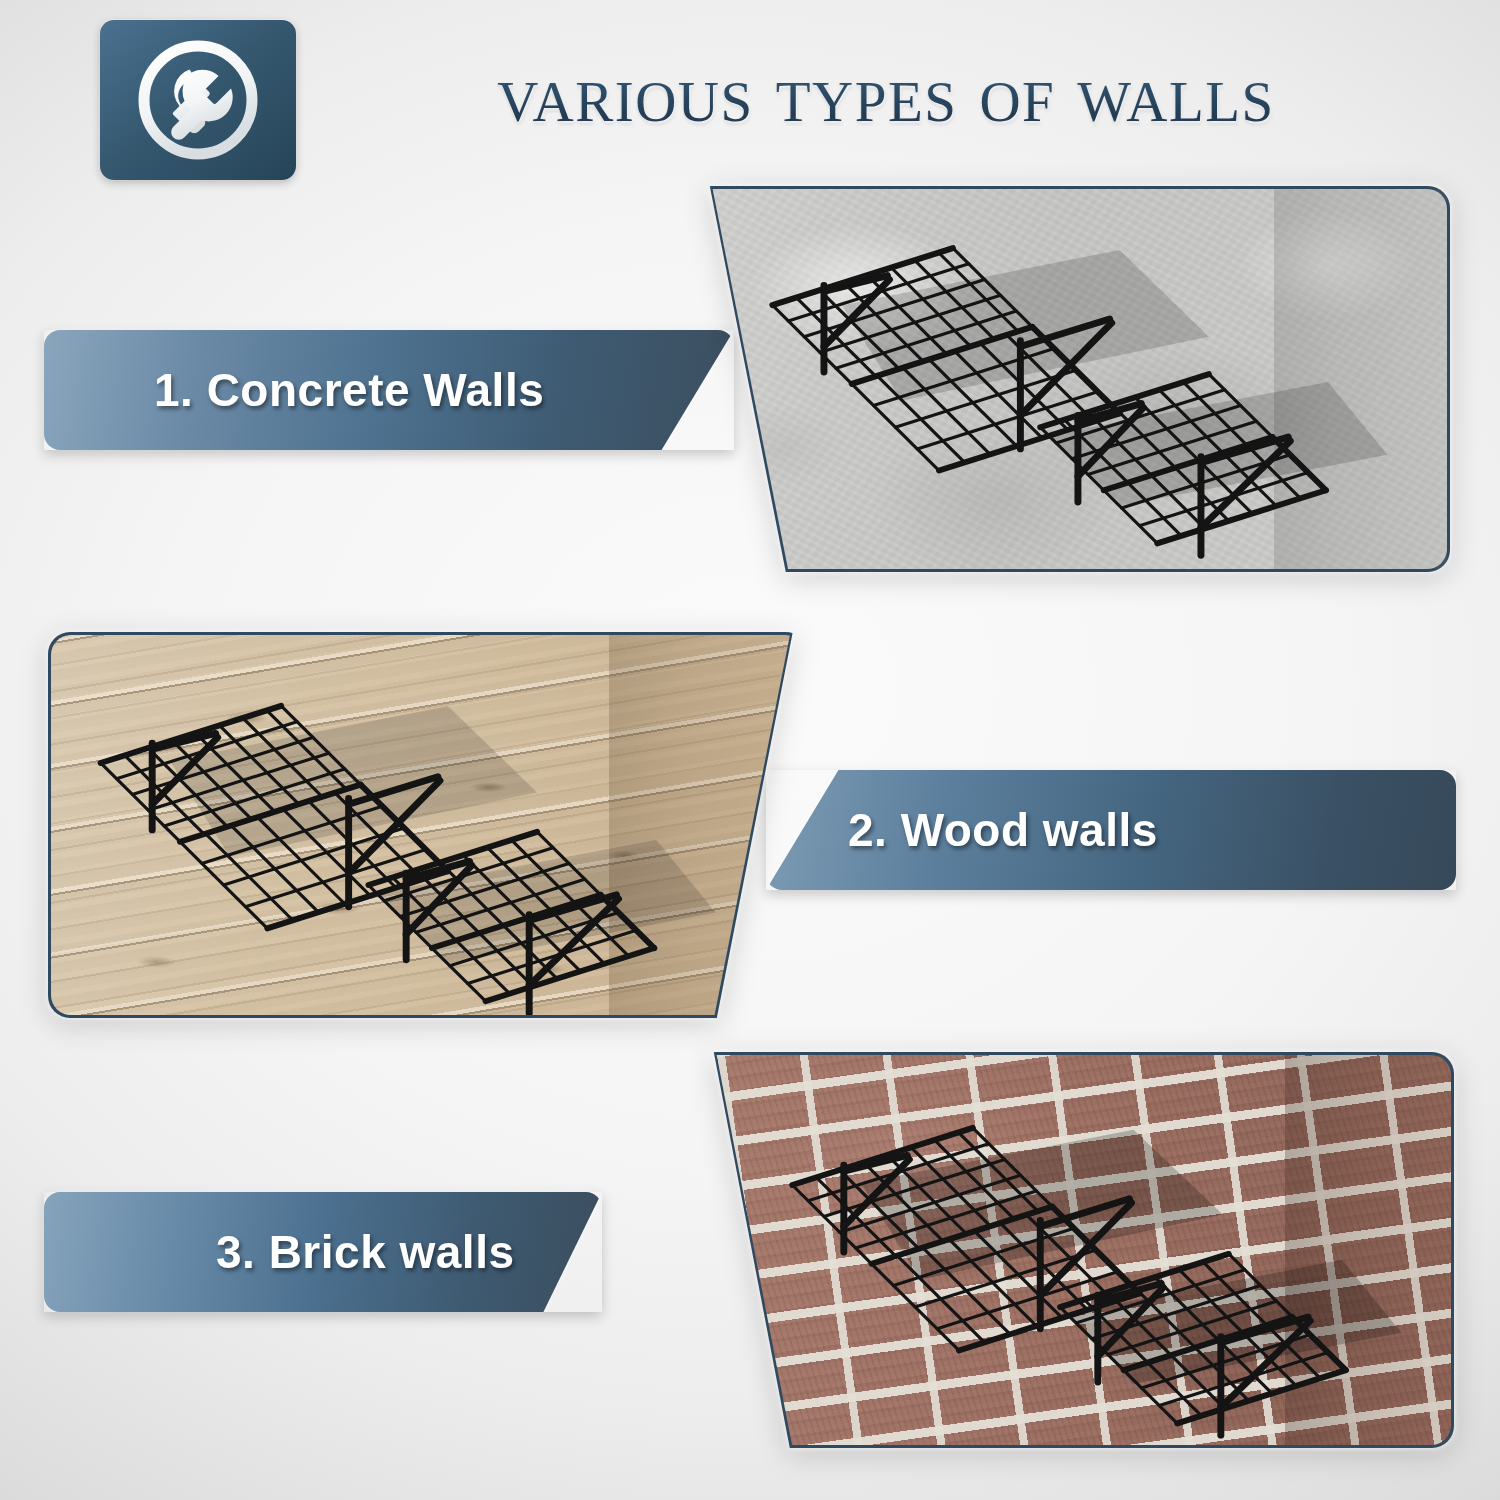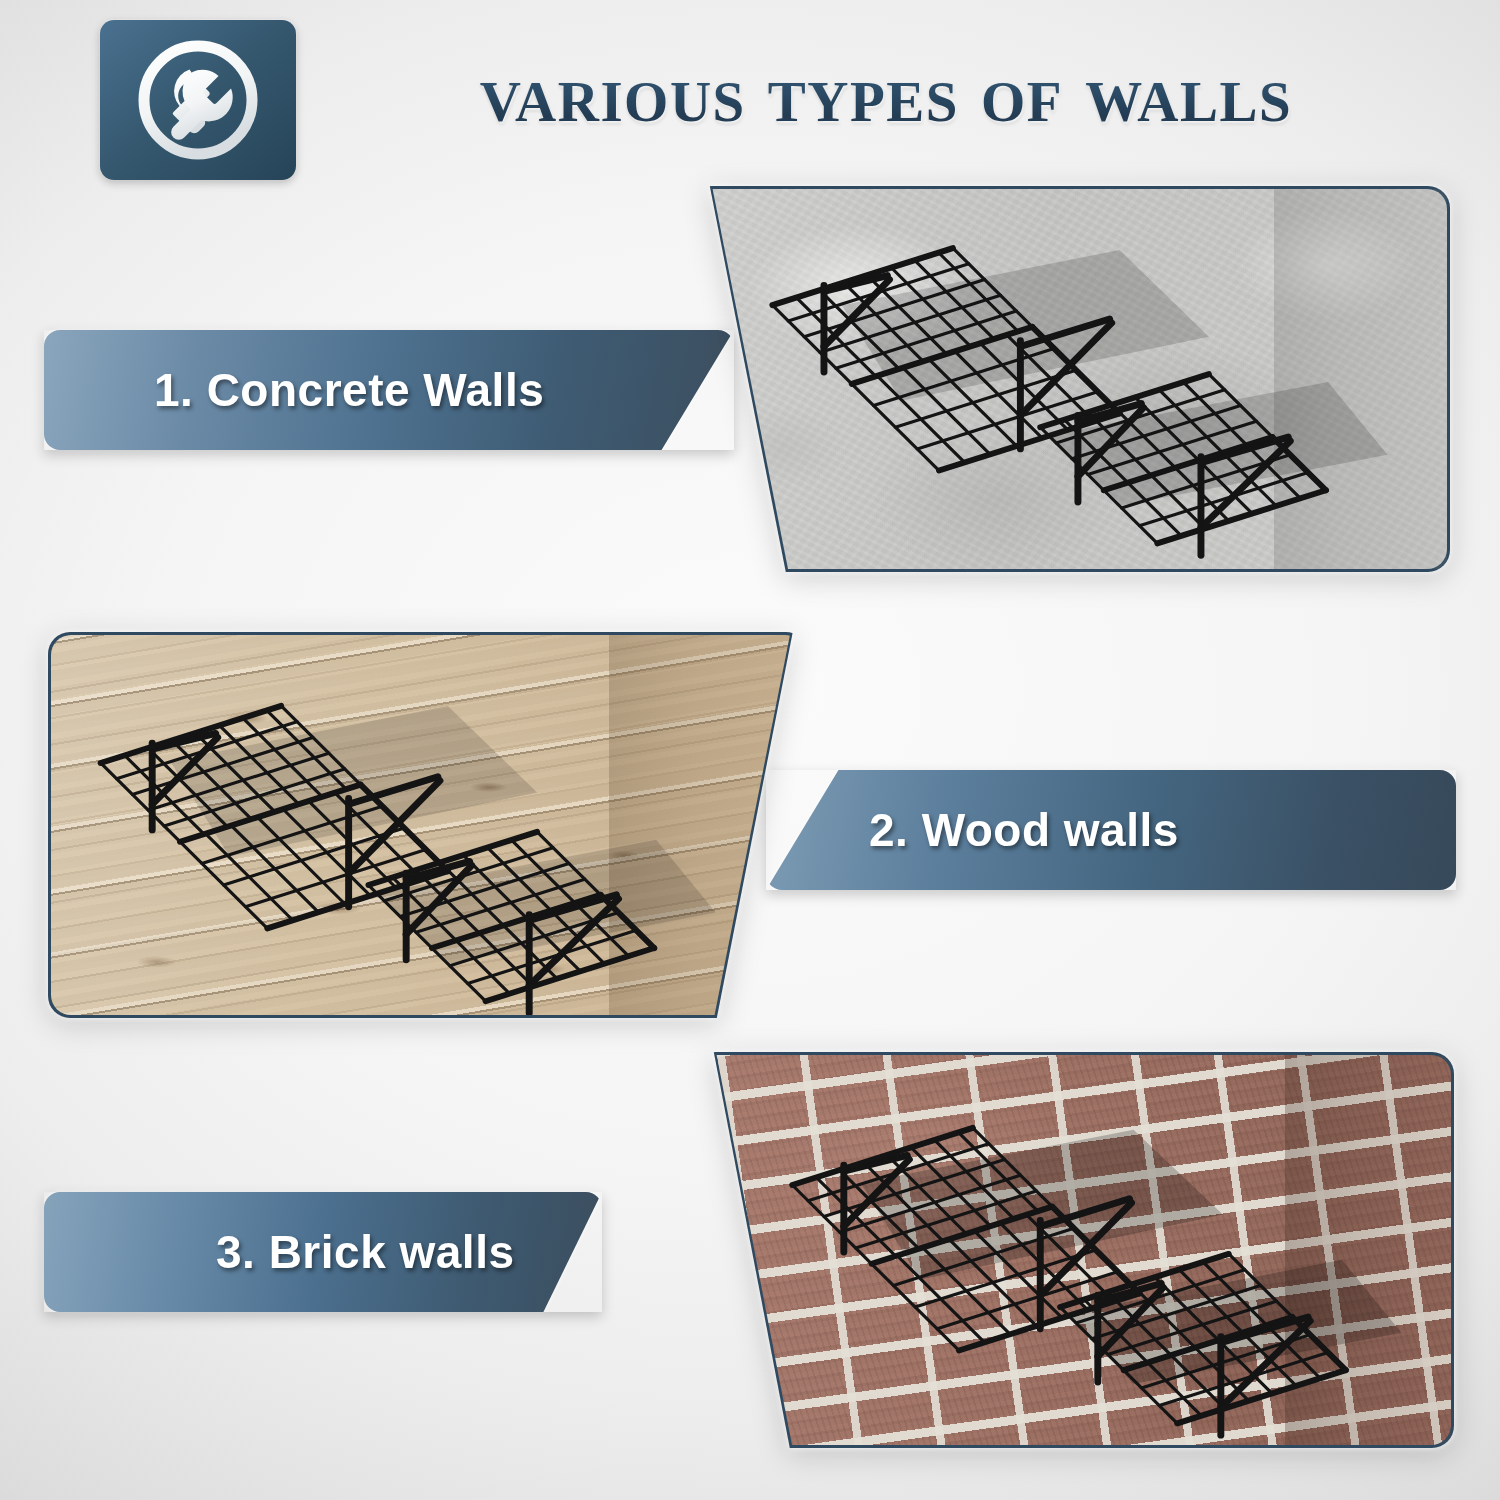--- a/index.html
+++ b/index.html
@@ -22,21 +22,21 @@
     border-radius:14px;
     background:linear-gradient(135deg,#4b７1 0%,#3f6584 0%, #2f4f68 55%, #274457 100%);
     background:linear-gradient(140deg,#4a7190 0%,#35586f 48%,#264458 100%);
     box-shadow:0 3px 9px rgba(0,0,0,.22), 0 0 0 1px rgba(255,255,255,.35);
   }
   .logo-box svg{position:absolute;left:50%;top:50%;transform:translate(-50%,-50%);}
   .title{
     position:absolute;left:336px;top:38px;width:1100px;height:112px;
     display:flex;align-items:center;justify-content:center;
     font-family:"Liberation Serif",serif;
-    font-weight:bold;
+    font-weight:normal;
     font-size:82px;
     letter-spacing:1.5px;
     font-variant:small-caps;
     text-transform:lowercase;
     background:linear-gradient(180deg,#43637e 0%,#2e4f6b 42%,#233c53 70%,#2b4a63 100%);
     -webkit-background-clip:text;background-clip:text;color:transparent;
     text-shadow:none;
     filter:drop-shadow(1px 2px 1px rgba(255,255,255,.85)) drop-shadow(0px 1px 1px rgba(0,0,0,.18));
     white-space:nowrap;
   }
@@ -65,21 +65,21 @@
     clip-path:polygon(0% 0%, 100% 0%, 89.5% 100%, 0% 100%);
   }
   #banner-1 .lbl{margin-left:110px;}
 
   
   #banner-2{left:766px;top:770px;width:690px;height:120px;}
   #banner-2 .bg{
     background:linear-gradient(100deg,#7e9cb4 0%,#5c7f9d 26%,#44657f 56%,#3a5064 82%,#36495a 100%);
     clip-path:polygon(10.5% 0%, 100% 0%, 100% 100%, 0% 100%);
   }
-  #banner-2 .lbl{margin-left:103px;}
+  #banner-2 .lbl{margin-left:82px;}
 
   
   #banner-3{left:44px;top:1192px;width:558px;height:120px;}
   #banner-3 .bg{
     background:linear-gradient(100deg,#86a3bb 0%,#678aa8 24%,#4b6f8e 50%,#3e5a71 76%,#3b4d5d 100%);
     clip-path:polygon(0% 0%, 100% 0%, 89.5% 100%, 0% 100%);
   }
   #banner-3 .lbl{margin-left:172px;}
 
   

